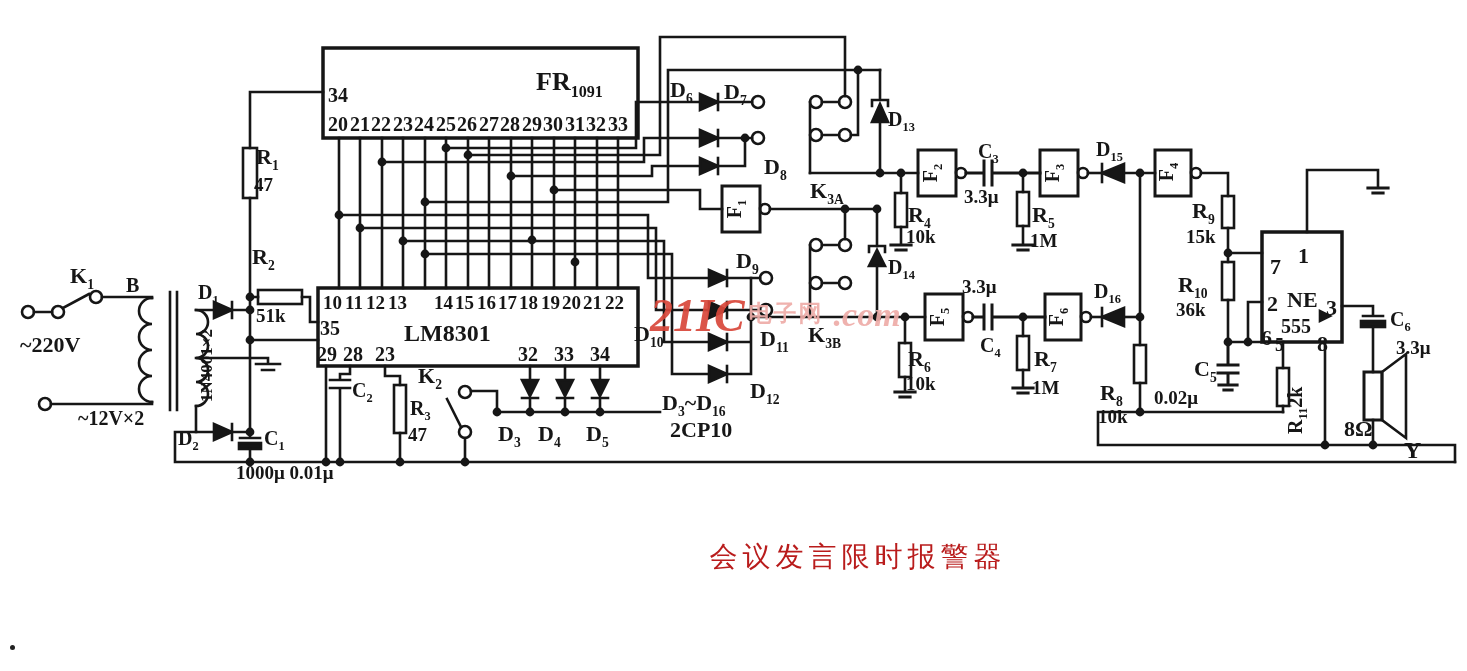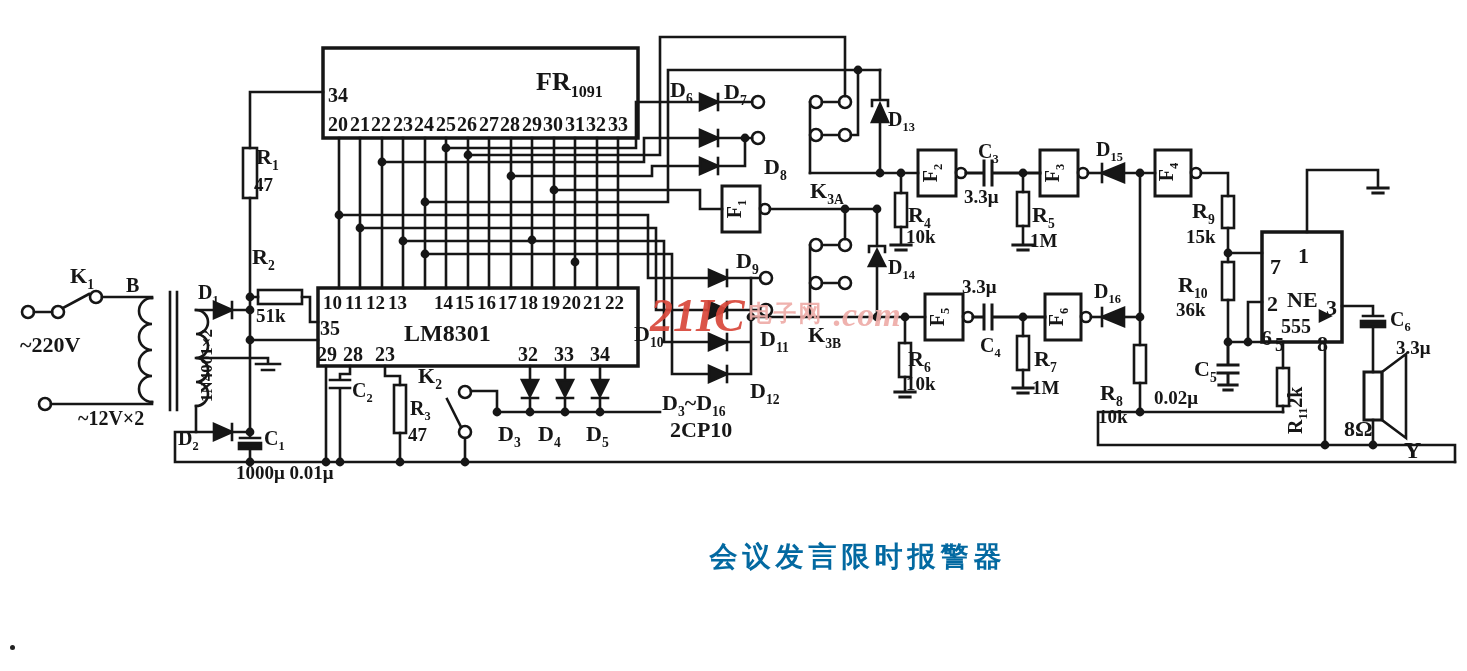--- a/index.html
+++ b/index.html
@@ -1,20 +1,20 @@
 <!DOCTYPE html>
 <html><head>
 <meta charset="utf-8">
 <style>
   html,body{margin:0;padding:0;background:#e8e8e8;}
   .canvas{position:relative;width:1467px;height:671px;background:#ffffff;overflow:hidden;
           font-family:"Liberation Serif","DejaVu Serif",serif;}
   svg text{font-family:"Liberation Serif","DejaVu Serif",serif;fill:#161616;font-weight:600;}
   .title{position:absolute;left:688px;top:538px;width:340px;text-align:center;
-         font-size:28px;letter-spacing:5px;color:#0369a1;font-weight:700;}
+         font-size:28px;letter-spacing:5px;color:#b91c1c;font-weight:400;}
   .watermark{position:absolute;left:650px;top:294px;display:flex;align-items:flex-start;
              pointer-events:none;opacity:.92;}
   .wm-brand{font-size:46px;font-weight:bold;font-style:italic;line-height:.95;}
   .wm-col{display:flex;flex-direction:row;margin-left:4px;margin-top:4px;}
   .wm-site{font-size:23px;font-weight:bold;letter-spacing:2px;}
   .wm-suffix{font-size:34px;font-style:italic;font-weight:bold;margin-top:-2px;margin-left:10px;}
   .dot-mark{position:absolute;left:10px;top:645px;width:5px;height:5px;background:#222;border-radius:50%;}
 </style>
 </head>
 <body>

